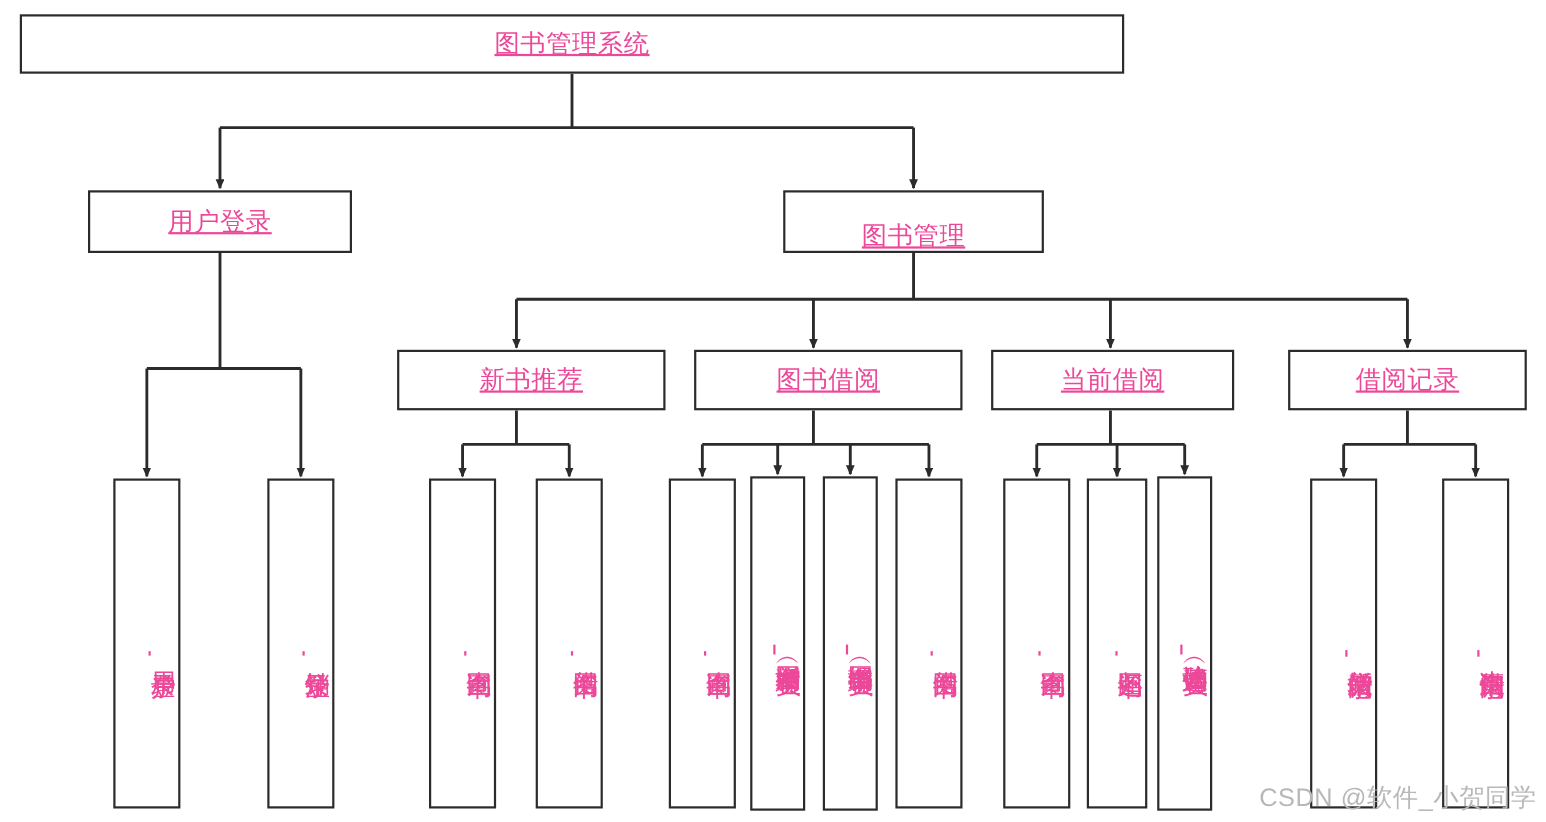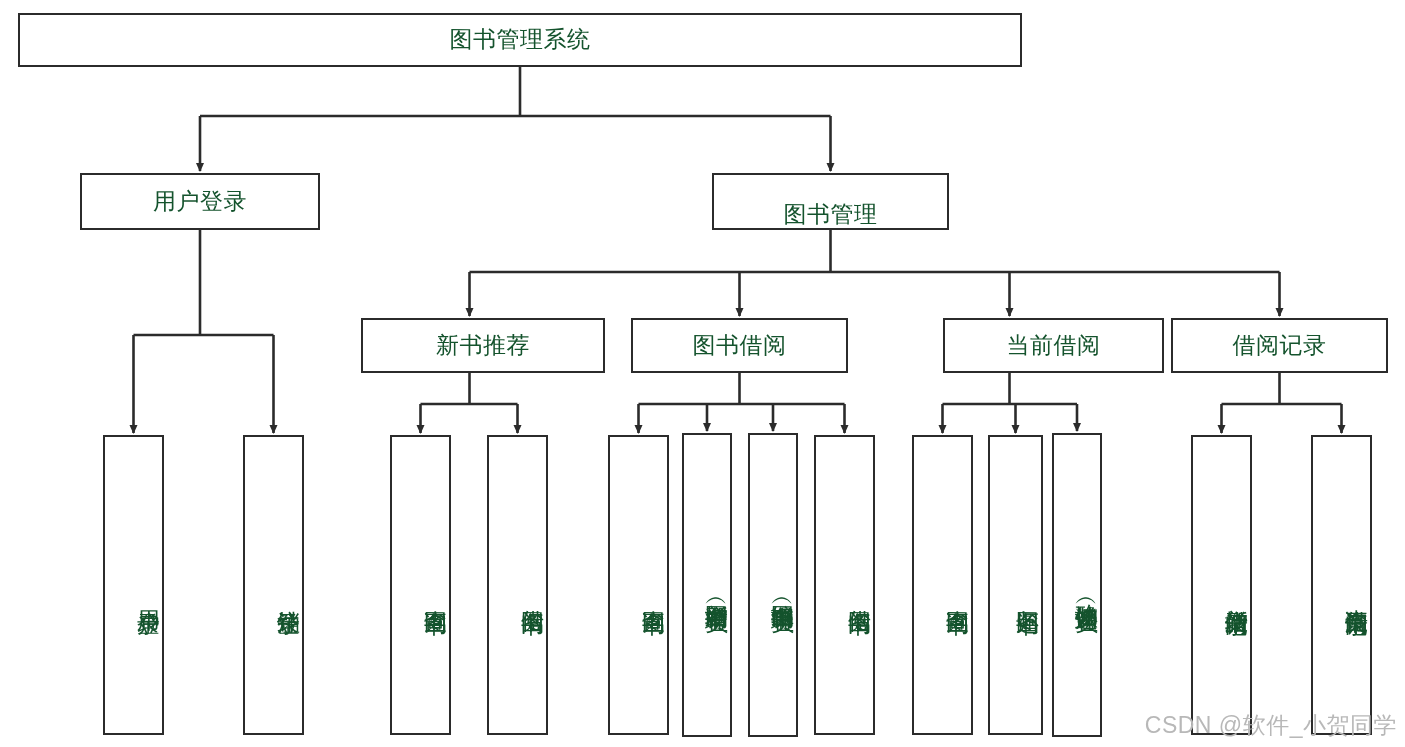--- a/index.html
+++ b/index.html
@@ -26,21 +26,22 @@
     pointer-events: none;
   }
   .node {
     position: absolute;
     box-sizing: border-box;
     border: 2.5px solid #2b2b2b;
     background: #ffffff;
     display: flex;
     align-items: center;
     justify-content: center;
-    color: #14532d;
+    color: #ec4899;
+    text-decoration: underline;
   }
   .node.horiz {
     font-size: 23px;
     letter-spacing: 0.5px;
   }
   .node.vert {
     writing-mode: vertical-rl;
     text-orientation: upright;
     font-size: 23px;
     letter-spacing: 1px;
@@ -123,25 +124,25 @@
   </div>
 
   <div class="node horiz" style="left: 712px; top: 173px; width: 237px; height: 57px; align-items: flex-end;">
     <span class="label">图书管理</span>
   </div>
 
   <div class="node horiz" style="left: 361px; top: 318px; width: 244px; height: 55px; justify-content: center;">
     <span class="label">新书推荐</span>
   </div>
 
-  <div class="node horiz" style="left: 631px; top: 318px; width: 217px; height: 55px;">
+  <div class="node horiz" style="left: 631px; top: 318px; width: 244px; height: 55px;">
     <span class="label">图书借阅</span>
   </div>
 
-  <div class="node horiz" style="left: 901px; top: 318px; width: 221px; height: 55px; margin-left: 42px;">
+  <div class="node horiz" style="left: 901px; top: 318px; width: 221px; height: 55px;">
     <span class="label">当前借阅</span>
   </div>
 
   <div class="node horiz" style="left: 1171px; top: 318px; width: 217px; height: 55px; text-align: right;">
     <span class="label">借阅记录</span>
   </div>
 
   <div class="node vert" style="left: 103px; top: 435px; width: 61px; height: 300px;">
     <span class="label">用户登录</span>
   </div>

